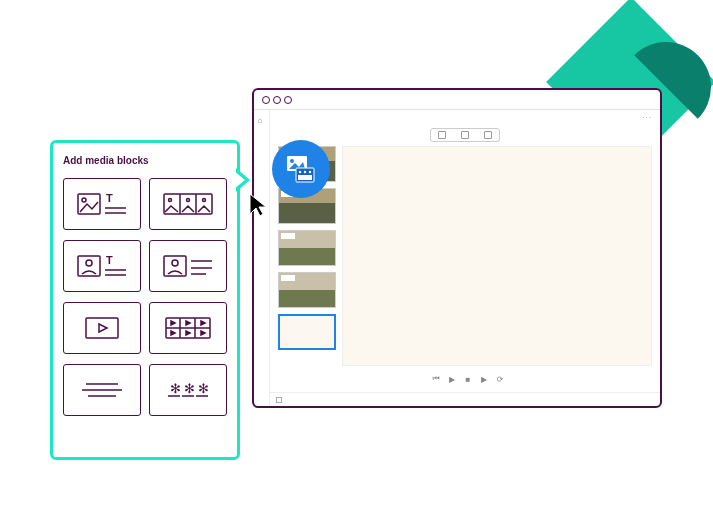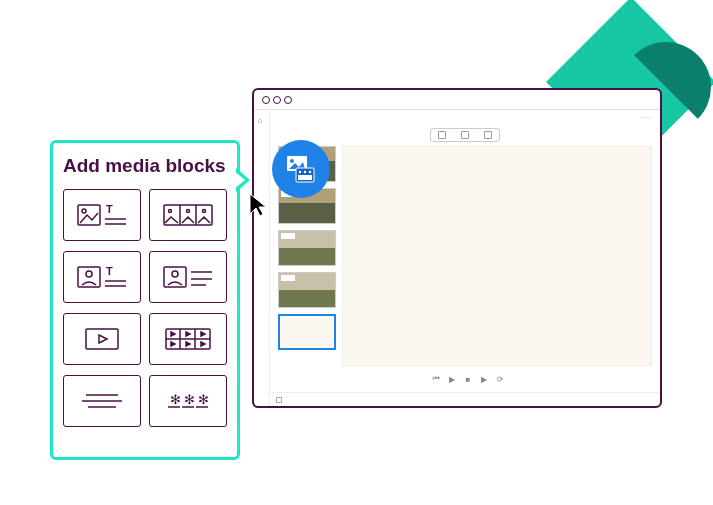--- a/index.html
+++ b/index.html
@@ -7,21 +7,21 @@
 
   
   .corner-deco { position: absolute; right: 12px; top: 12px; width: 160px; height: 160px; }
   .corner-deco .sq { position: absolute; width: 120px; height: 120px; background: #17c6a3; transform: rotate(45deg); right: 10px; top: 10px; }
   .corner-deco .halfc { position: absolute; right: -10px; top: 30px; width: 90px; height: 90px; background: #0a7f6c; border-radius: 50%; clip-path: polygon(0 0,100% 0,100% 100%); }
 
   
   .tooltip { position: absolute; left: 50px; top: 140px; width: 190px; height: 320px; background: #fff; border: 3px solid #1fe6c5; border-radius: 6px; padding: 12px 10px 10px 10px; }
   .tooltip-ptr { position: absolute; left: 236px; top: 168px; width: 0; height: 0; border-top: 12px solid transparent; border-bottom: 12px solid transparent; border-left: 14px solid #1fe6c5; }
   .tooltip-ptr::after { content:""; position:absolute; left:-16px; top:-9px; border-top:9px solid transparent; border-bottom:9px solid transparent; border-left:11px solid #fff; }
-  .tooltip h3 { font-size: 19px; font-weight: 700; color: #4a1046; margin-bottom: 12px; }
+  .tooltip h3 { font-size: 10px; font-weight: 700; color: #4a1046; margin-bottom: 12px; }
   .grid { display: grid; grid-template-columns: 1fr 1fr; gap: 10px 8px; }
   .block-opt { height: 52px; border: 1.5px solid #4a1046; border-radius: 3px; background: #fff; display: flex; align-items: center; justify-content: center; cursor: pointer; }
   .block-opt svg { stroke: #4a1046; fill: none; stroke-width: 1.5; }
 
   
   .cursor { position: absolute; left: 248px; top: 192px; }
 
   
   .blue-circle { position: absolute; left: 272px; top: 140px; width: 58px; height: 58px; background: #1e82e6; border-radius: 50%; display: flex; align-items: center; justify-content: center; z-index: 5; }
 

